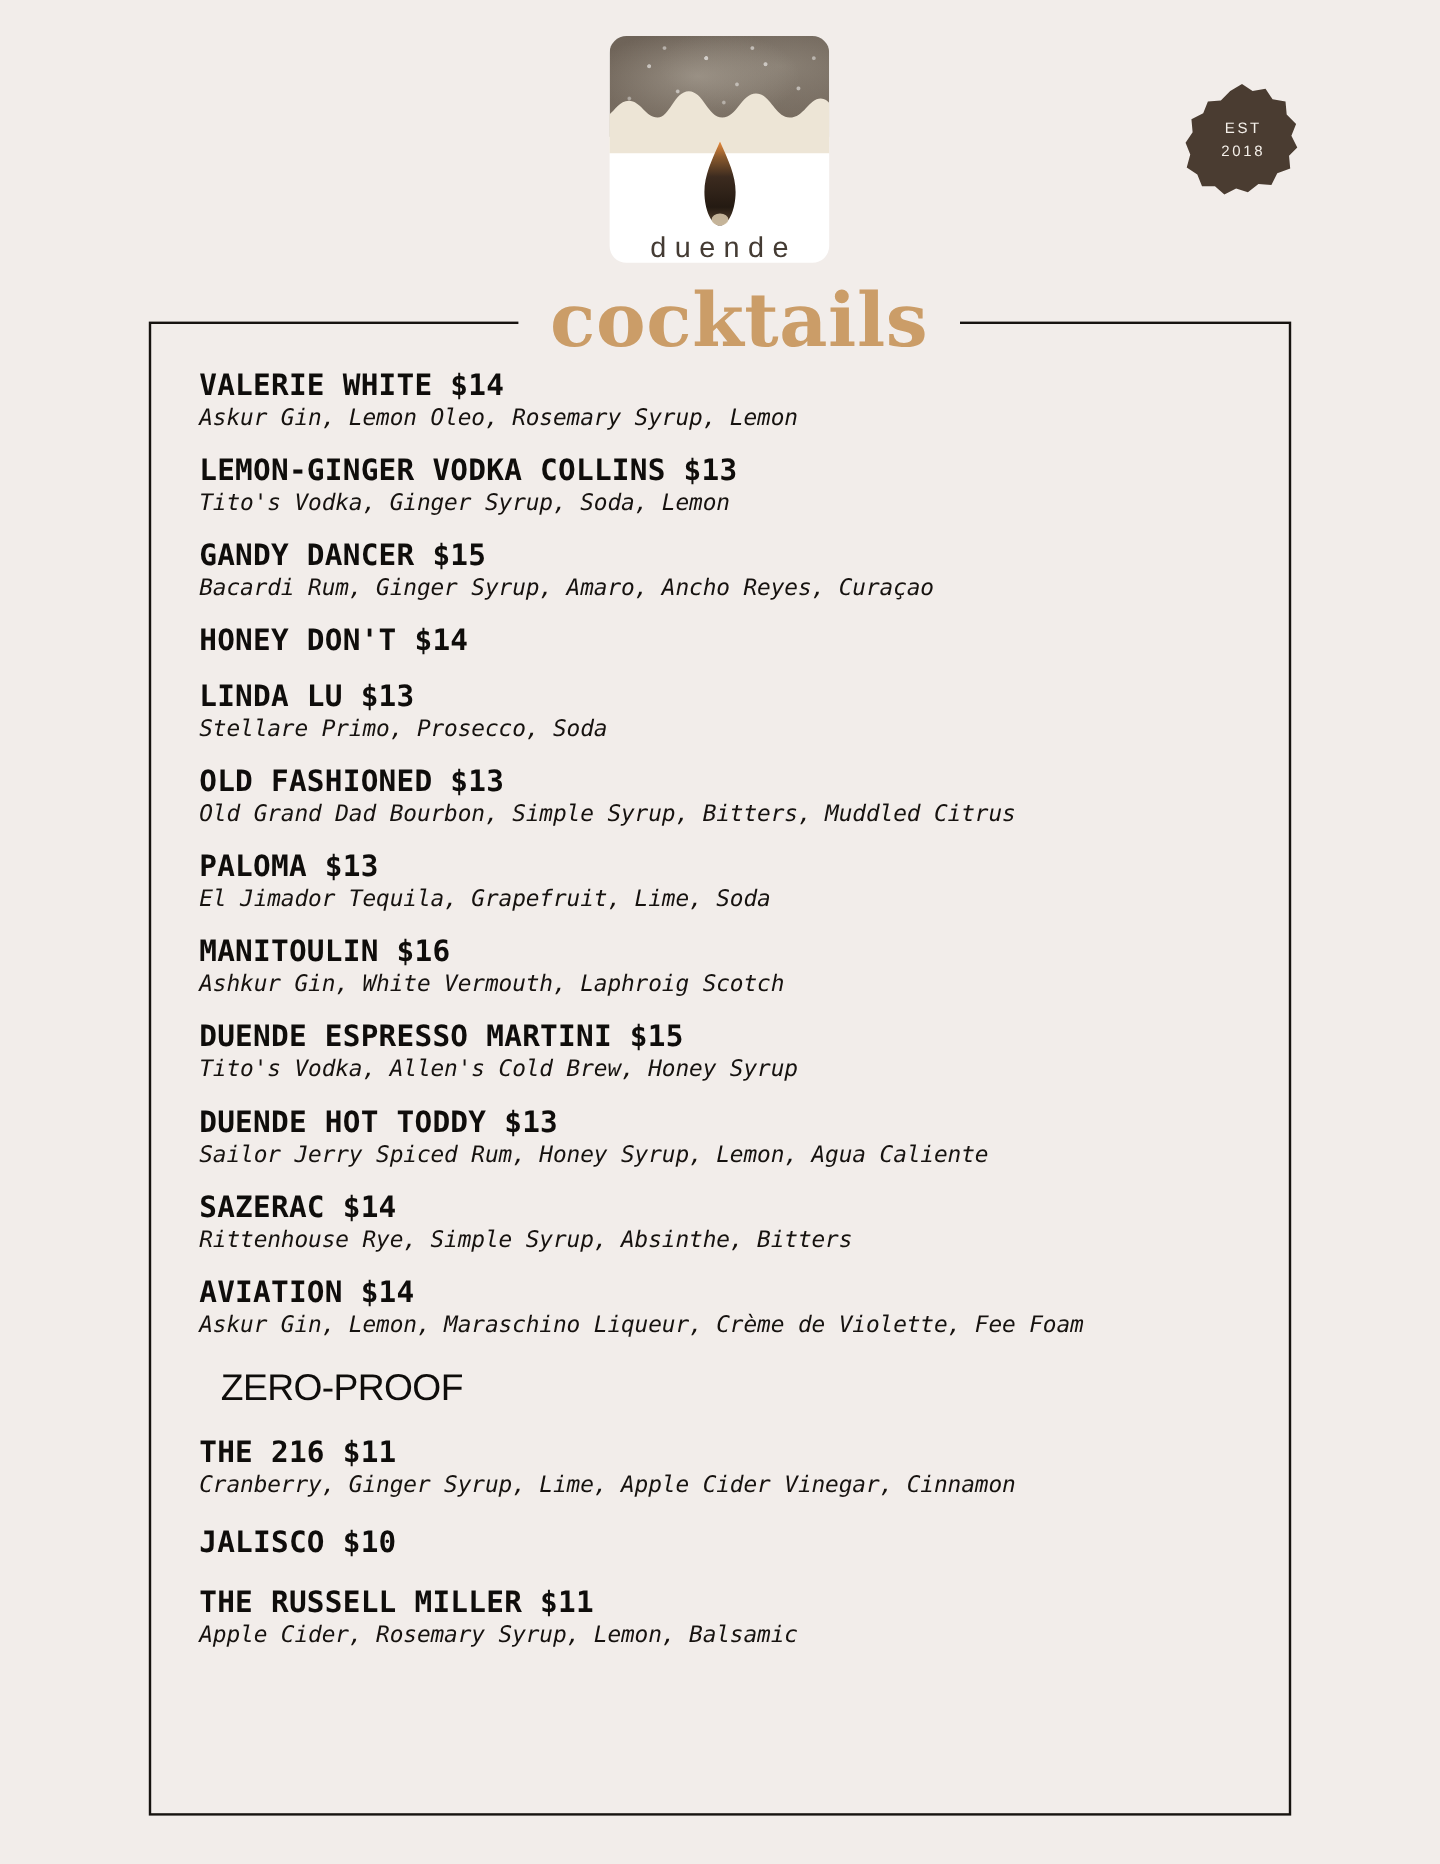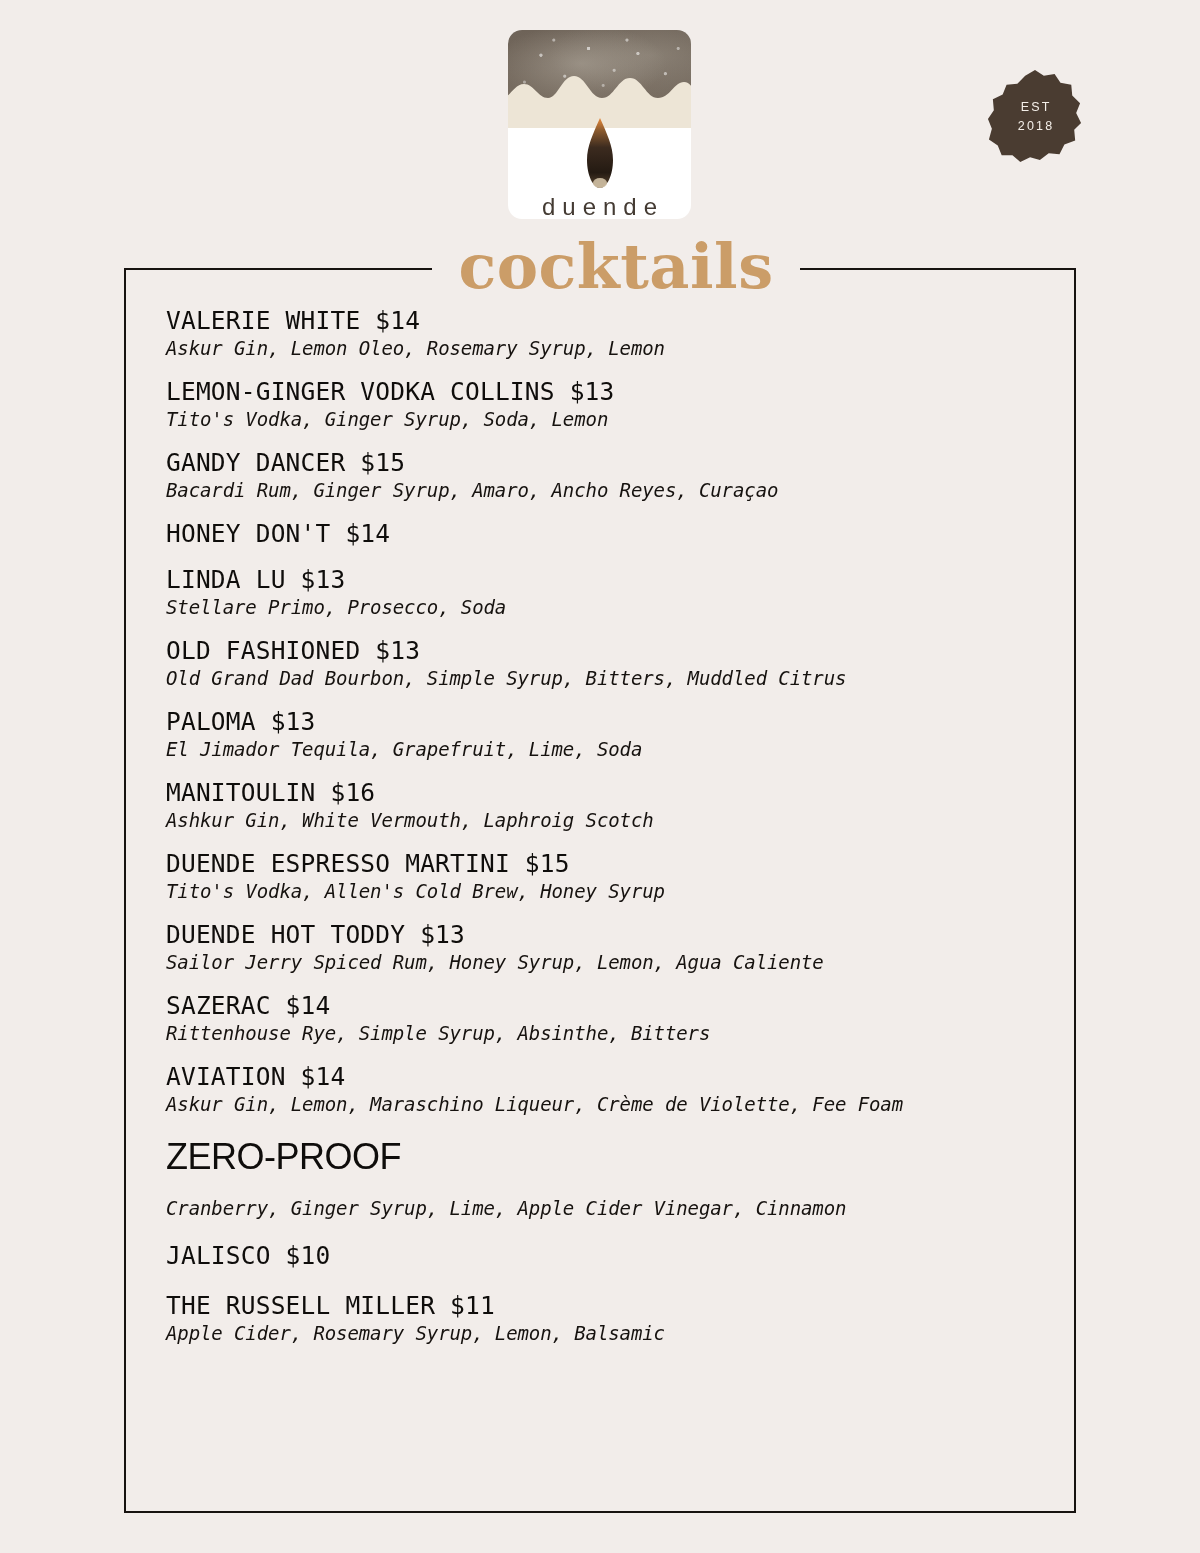--- a/index.html
+++ b/index.html
@@ -148,42 +148,43 @@
     top: 307px;
     width: 910px;
   }
   .menu-item { margin-bottom: 18px; }
   .item-name {
     font-family: "DejaVu Sans Mono", "Liberation Mono", monospace;
     font-size: 24.5px;
     line-height: 28px;
     letter-spacing: 0.2px;
     color: #0f0d0b;
-    font-weight: 400;
+    font-weight: 700;
     white-space: nowrap;
   }
   .item-desc {
     font-family: "DejaVu Sans Mono", "Liberation Mono", monospace;
     font-style: italic;
     font-size: 19px;
     line-height: 24px;
     letter-spacing: -0.1px;
     color: #16120f;
     white-space: nowrap;
     margin-top: 1px;
   }
   .section-heading {
     font-family: "Liberation Sans", sans-serif;
-    font-size: 36px;
+    font-size: 31px;
     line-height: 34px;
     font-weight: 400;
     letter-spacing: -0.5px;
     color: #0f0d0b;
     margin-top: 24px;
     margin-bottom: 22px;
+    margin-left: 18px;
   }
   .zero-group .menu-item { margin-bottom: 22px; }
 </style>
 </head>
 <body>
 
 <div id="header">
 
   <div id="logo-card">
     <div id="logo-sky"></div>
@@ -276,20 +277,21 @@
     <div class="menu-item">
       <div class="item-name">AVIATION $14</div>
       <div class="item-desc">Askur Gin, Lemon, Maraschino Liqueur, Crème de Violette, Fee Foam</div>
     </div>
   </div>
 
   <div class="section-heading">ZERO-PROOF</div>
 
   <div class="zero-group">
     <div class="menu-item">
+      <div class="item-name">THE 216 $11</div>
       <div class="item-desc">Cranberry, Ginger Syrup, Lime, Apple Cider Vinegar, Cinnamon</div>
     </div>
     <div class="menu-item">
       <div class="item-name">JALISCO $10</div>
     </div>
     <div class="menu-item">
       <div class="item-name">THE RUSSELL MILLER $11</div>
       <div class="item-desc">Apple Cider, Rosemary Syrup, Lemon, Balsamic</div>
     </div>
   </div>

